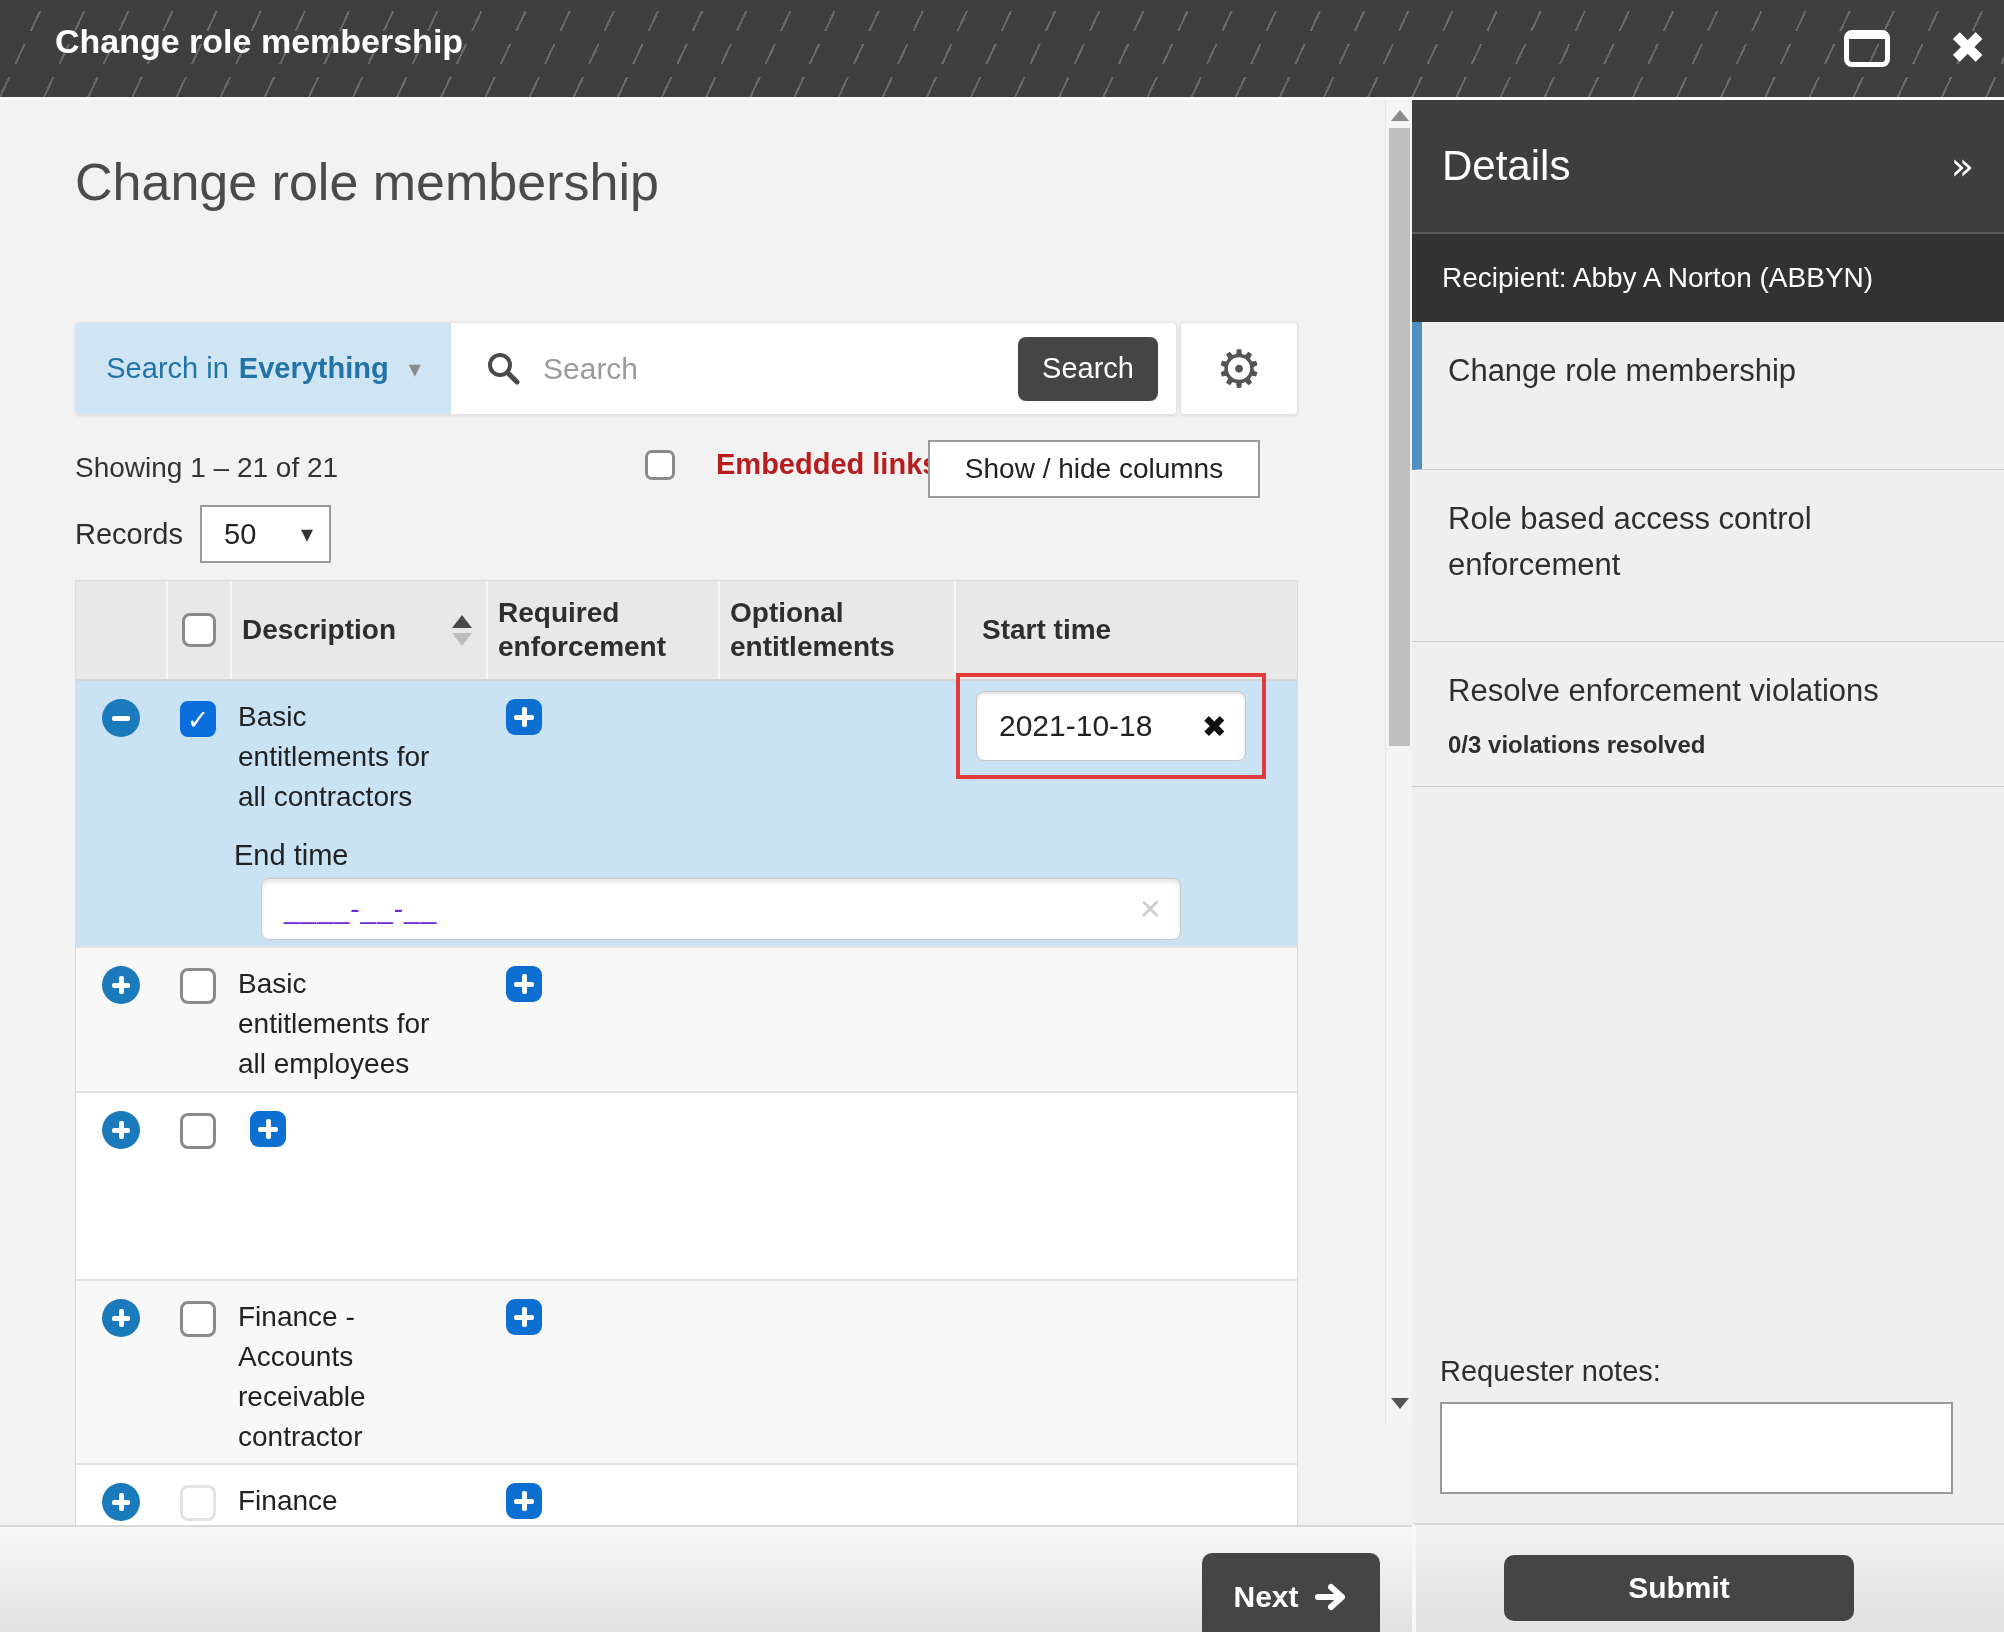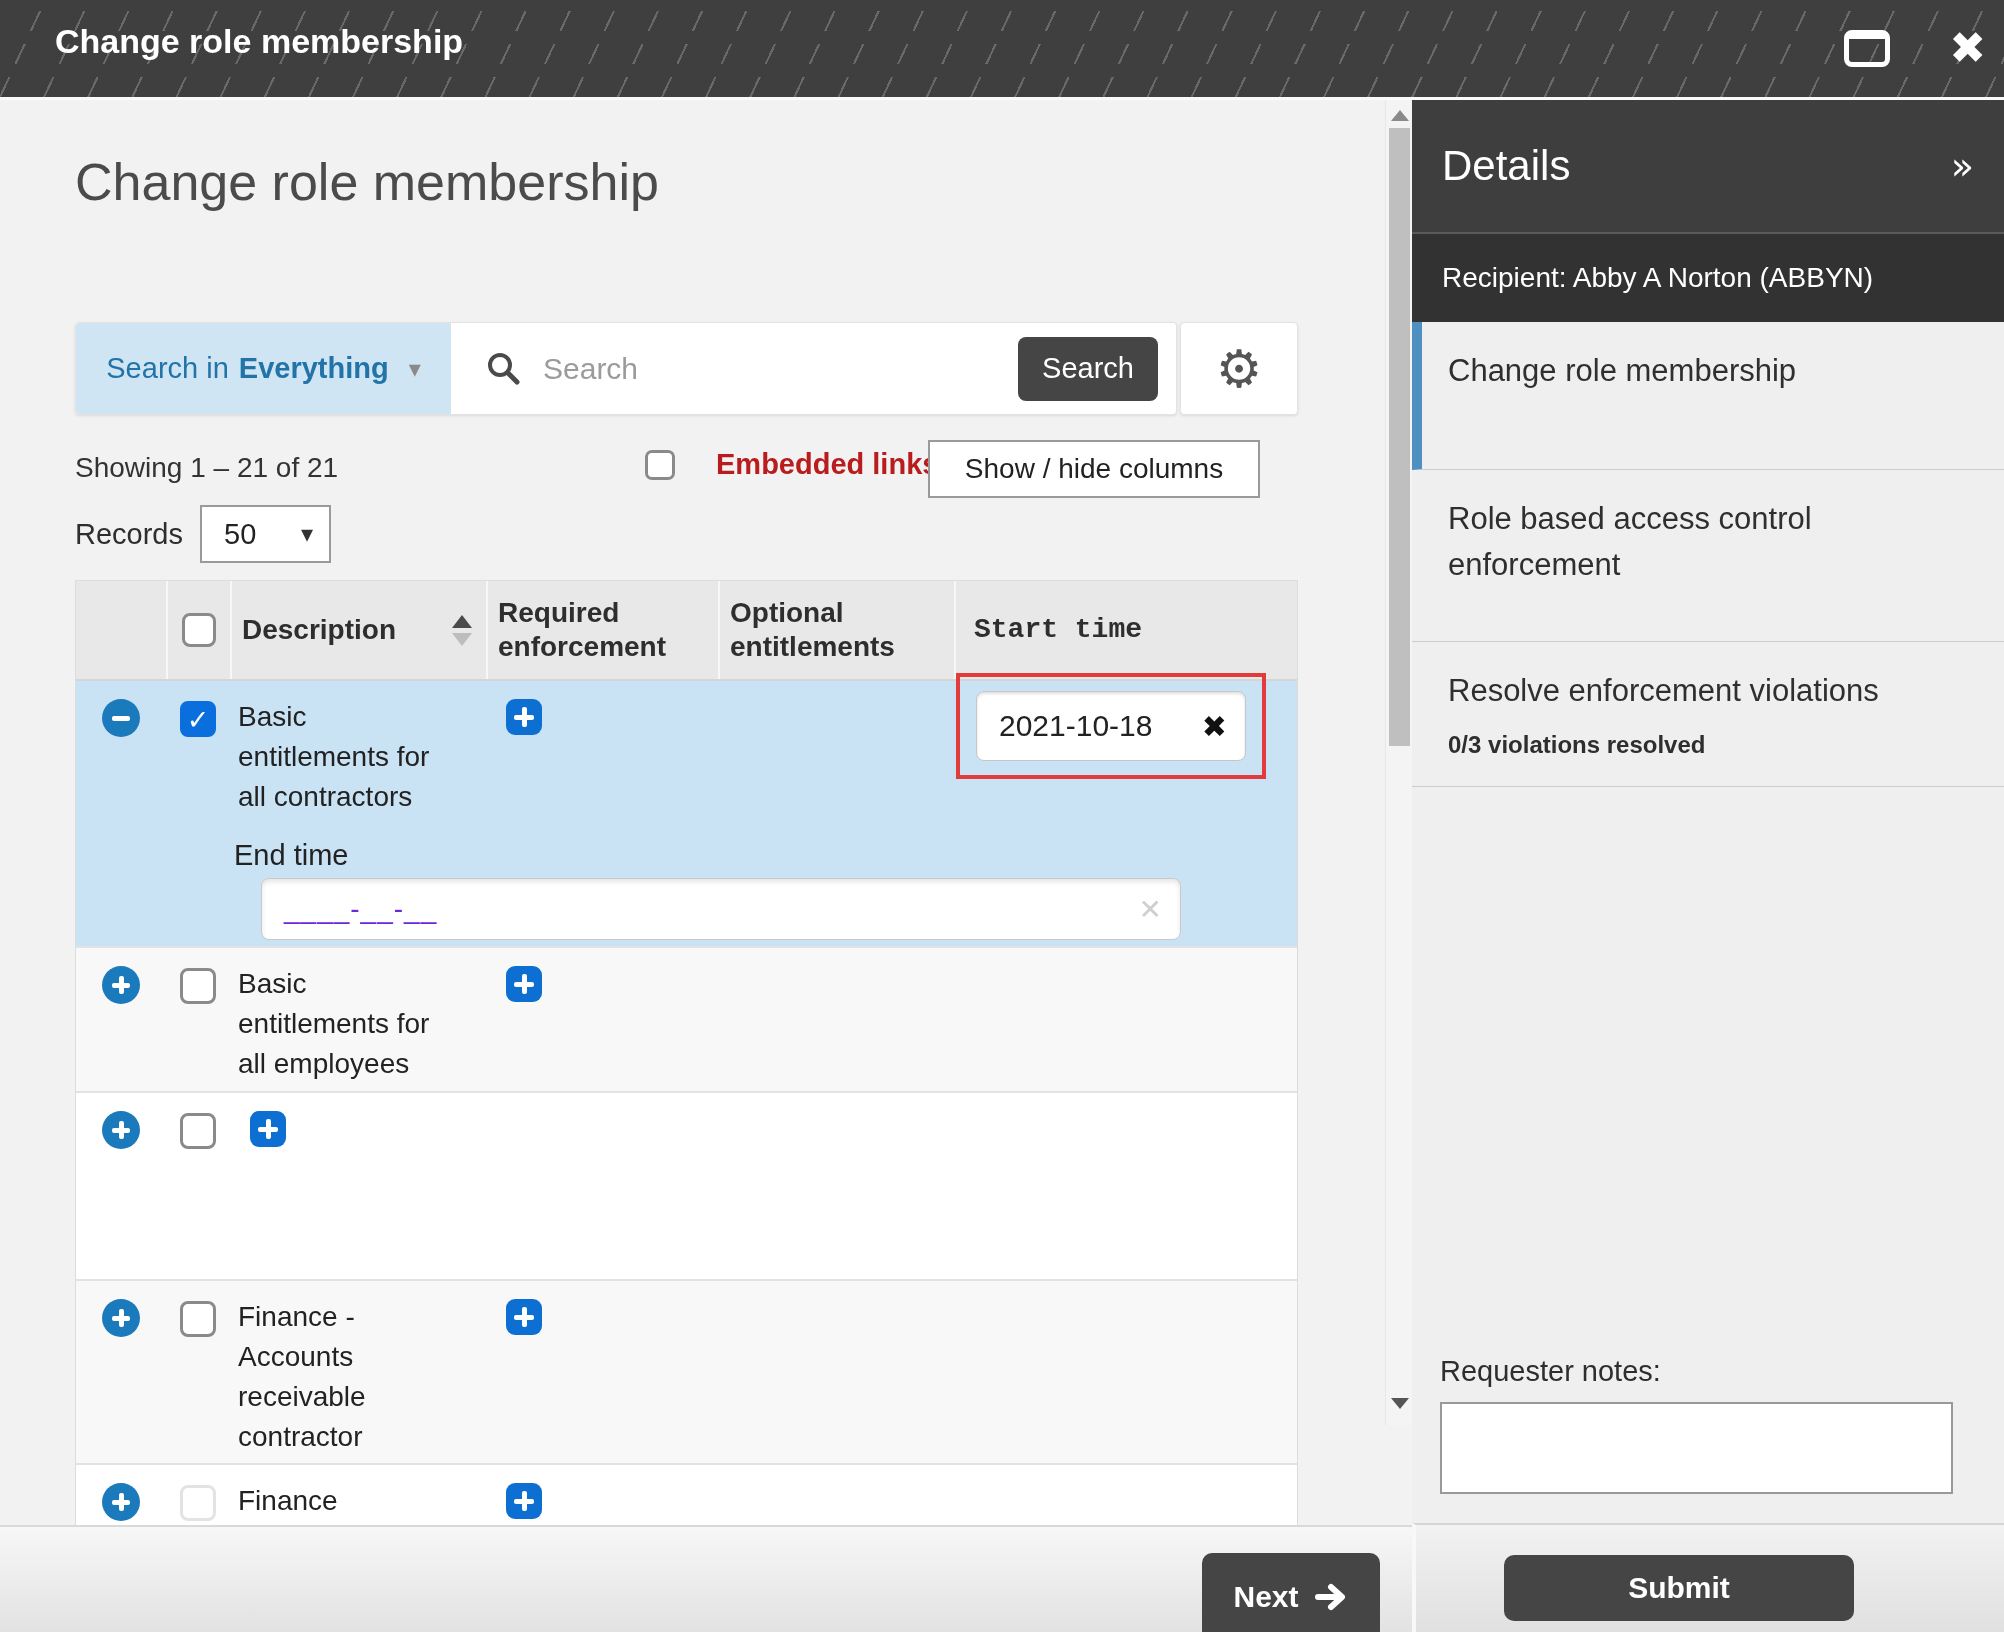--- a/index.html
+++ b/index.html
@@ -195,21 +195,21 @@
           <i class="arr-up"></i>
           <i class="arr-down"></i>
         </span>
       </div>
       <div class="cell">
         <span>Required enforcement</span>
       </div>
       <div class="cell">
         <span>Optional entitlements</span>
       </div>
-      <div class="cell" style="padding-left:18px;font-family:Liberation Mono, monospace;">
+      <div class="cell" style="padding-left:26px;">
         <span>Start time</span>
       </div>
     </div>
 
     <div class="trow sel" style="height:150px;">
       <div class="cell c-expand">
         <span class="circle-btn"></span>
       </div>
       <div class="cell c-check">
         <span class="cb checked">

